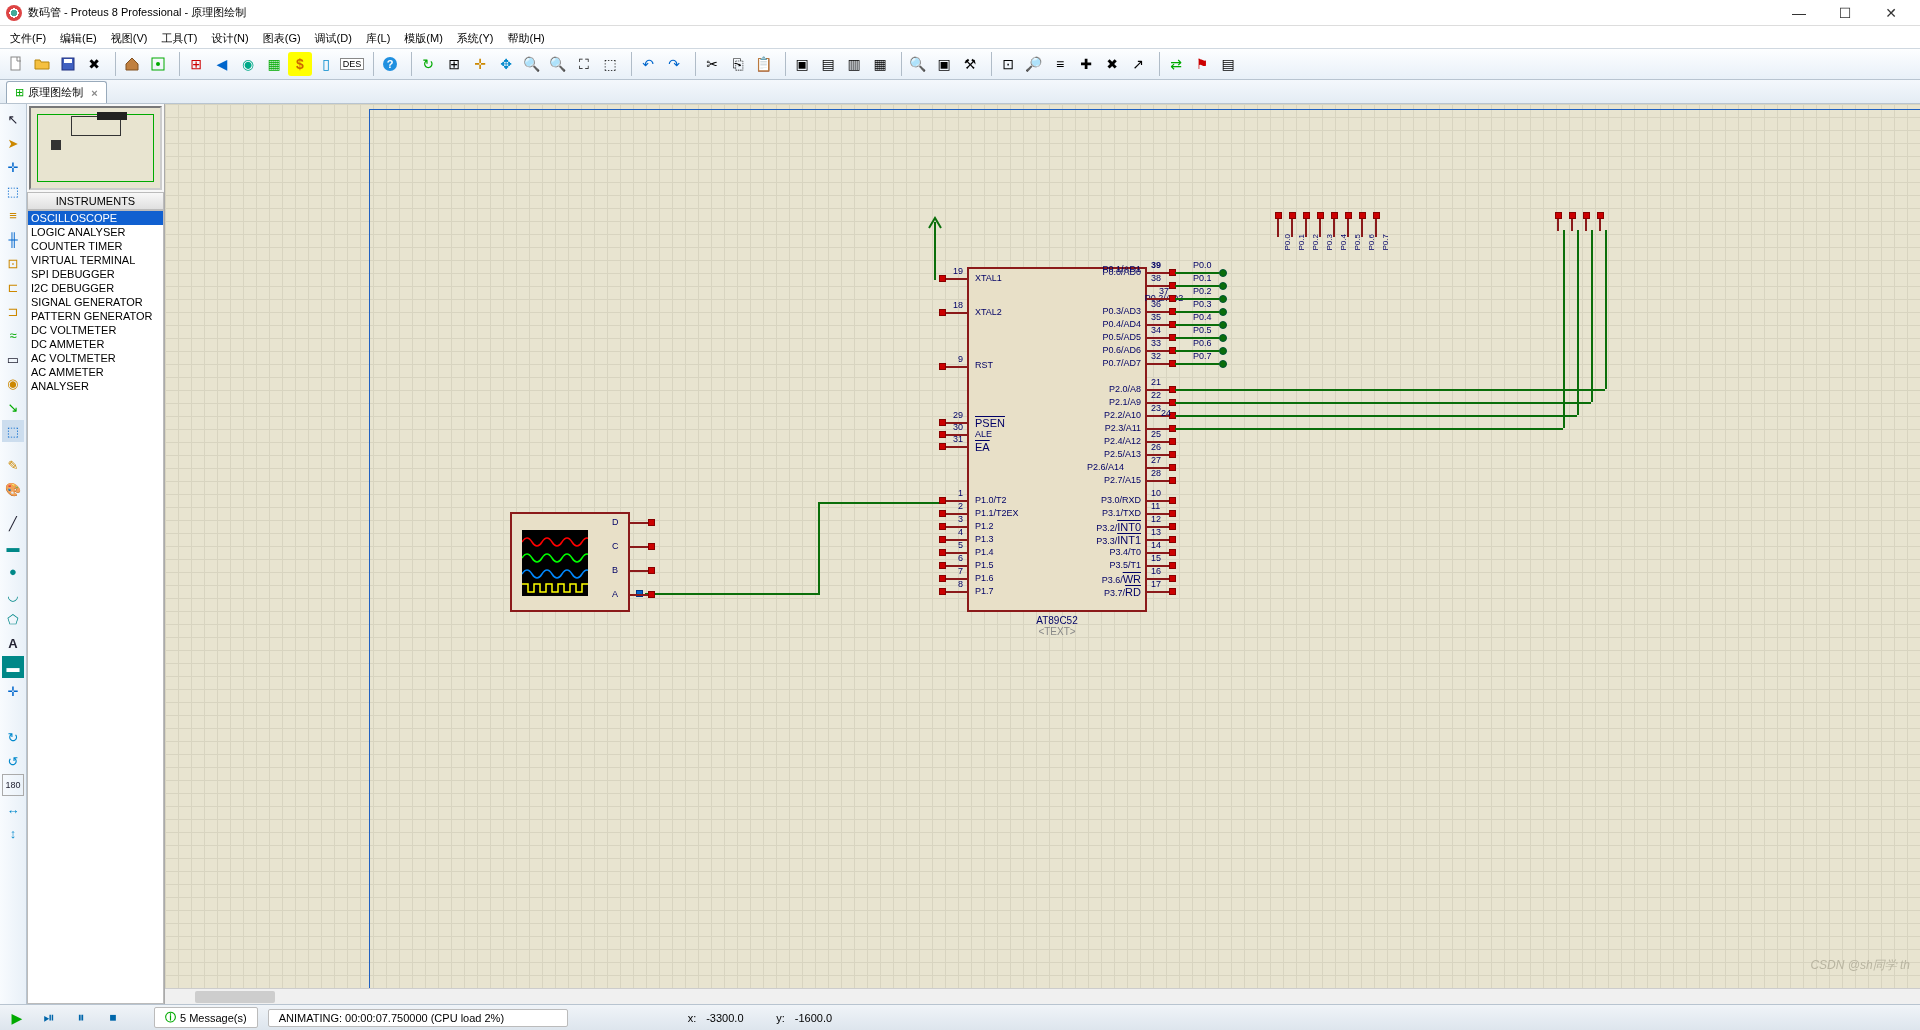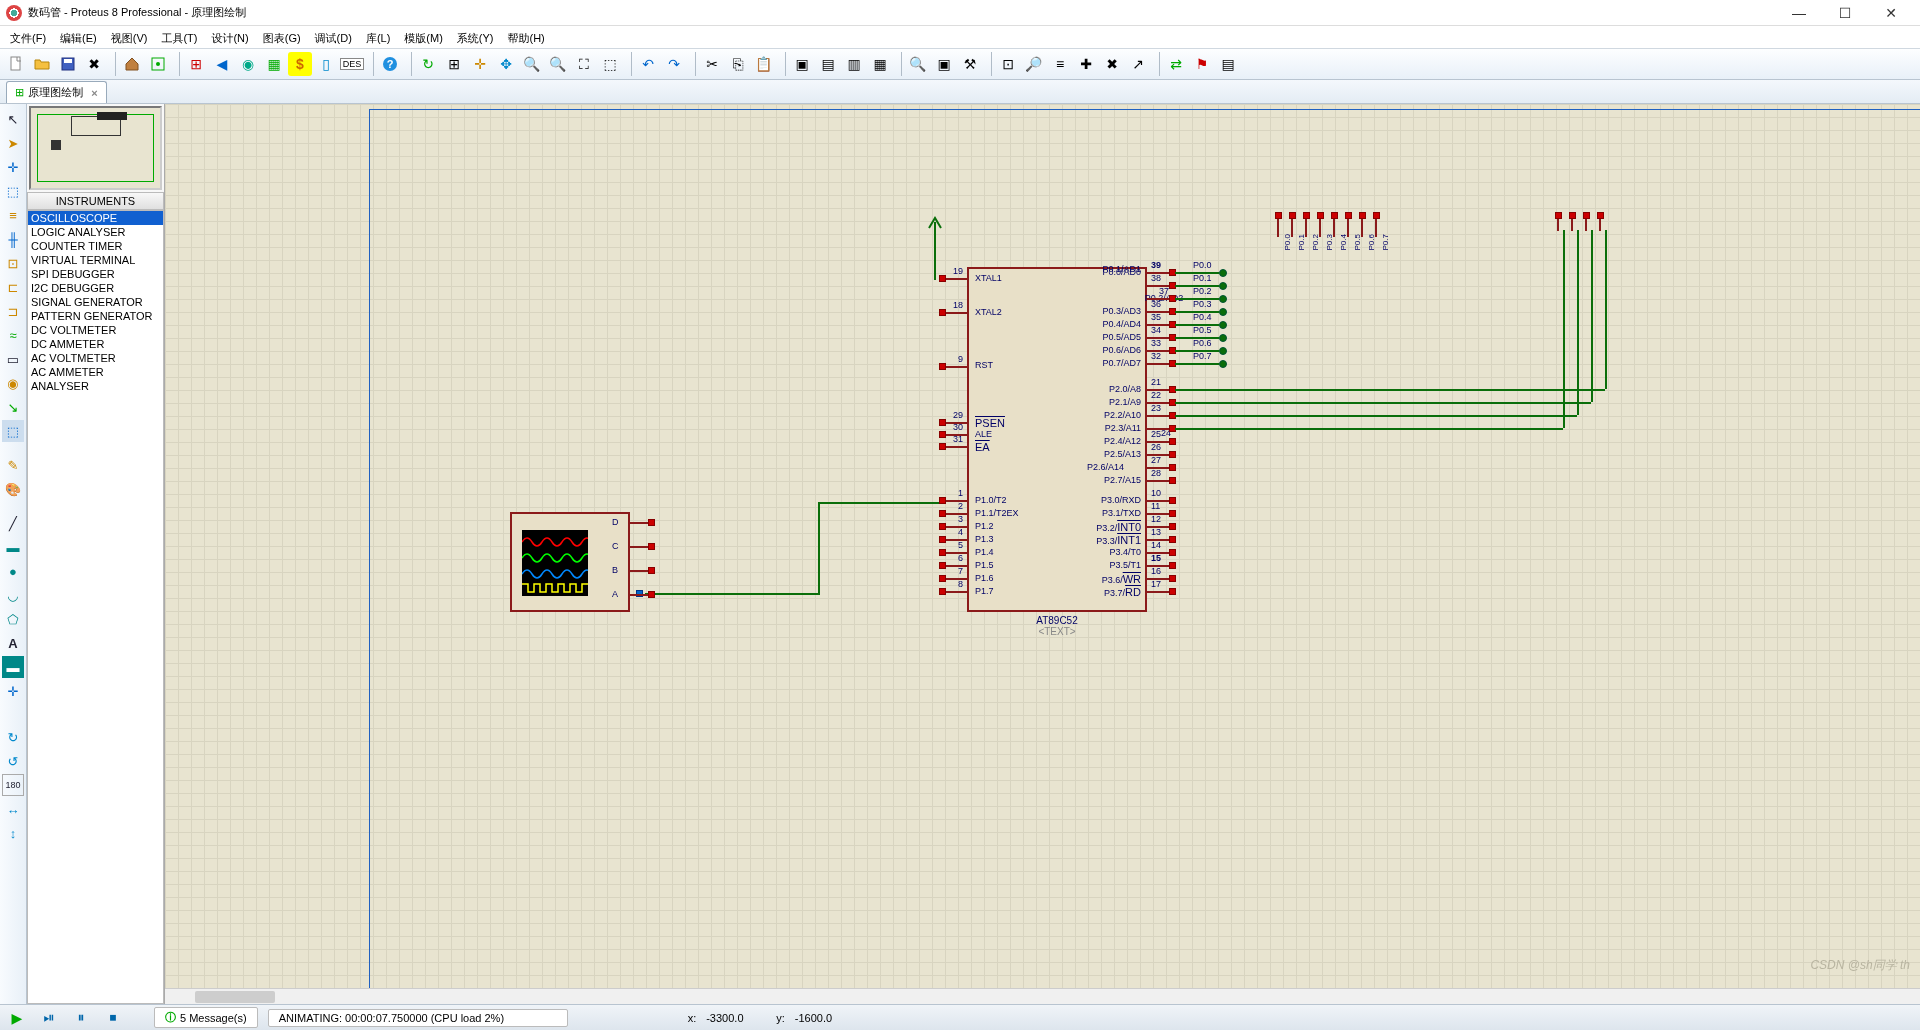--- a/index.html
+++ b/index.html
@@ -375,21 +375,21 @@
         <div class="stub h" style="left: 982px; top: 285px; width: 22px;"></div>
         <div class="pin-sq" style="left: 1004px; top: 282px;"></div>
         <div class="pin-num" style="left: 986px; top: 286px; width: 20px; text-align: left;">22</div>
         <div class="pin-lbl" style="left: 922px; top: 293px; width: 54px; text-align: right;">P2.1/A9</div>
         <div class="stub h" style="left: 982px; top: 298px; width: 22px;"></div>
         <div class="pin-sq" style="left: 1004px; top: 295px;"></div>
         <div class="pin-num" style="left: 986px; top: 299px; width: 20px; text-align: left;">23</div>
         <div class="pin-lbl" style="left: 922px; top: 306px; width: 54px; text-align: right;">P2.2/A10</div>
         <div class="stub h" style="left: 982px; top: 311px; width: 22px;"></div>
         <div class="pin-sq" style="left: 1004px; top: 308px;"></div>
-        <div class="pin-num" style="left: 986px; top: 324px; width: 20px; text-align: right;">24</div>
+        <div class="pin-num" style="left: 986px; top: 304px; width: 20px; text-align: right;">24</div>
         <div class="pin-lbl" style="left: 922px; top: 319px; width: 54px; text-align: right;">P2.3/A11</div>
         <div class="stub h" style="left: 982px; top: 324px; width: 22px;"></div>
         <div class="pin-sq" style="left: 1004px; top: 321px;"></div>
         <div class="pin-num" style="left: 986px; top: 325px; width: 20px; text-align: left;">25</div>
         <div class="pin-lbl" style="left: 922px; top: 332px; width: 54px; text-align: right;">P2.4/A12</div>
         <div class="stub h" style="left: 982px; top: 337px; width: 22px;"></div>
         <div class="pin-sq" style="left: 1004px; top: 334px;"></div>
         <div class="pin-num" style="left: 986px; top: 338px; width: 20px; text-align: left;">26</div>
         <div class="pin-lbl" style="left: 922px; top: 345px; width: 54px; text-align: right;">P2.5/A13</div>
         <div class="stub h" style="left: 982px; top: 350px; width: 22px;"></div>
@@ -415,21 +415,21 @@
         <div class="stub h" style="left: 982px; top: 422px; width: 22px;"></div>
         <div class="pin-sq" style="left: 1004px; top: 419px;"></div>
         <div class="pin-num" style="left: 986px; top: 423px; width: 20px; text-align: left;">13</div>
         <div class="pin-lbl" style="left: 922px; top: 430px; width: 54px; text-align: right;">P3.3/<span style="text-decoration:overline">INT1</span></div>
         <div class="stub h" style="left: 982px; top: 435px; width: 22px;"></div>
         <div class="pin-sq" style="left: 1004px; top: 432px;"></div>
         <div class="pin-num" style="left: 986px; top: 436px; width: 20px; text-align: left;">14</div>
         <div class="pin-lbl" style="left: 922px; top: 443px; width: 54px; text-align: right;">P3.4/T0</div>
         <div class="stub h" style="left: 982px; top: 448px; width: 22px;"></div>
         <div class="pin-sq" style="left: 1004px; top: 445px;"></div>
-        <div class="pin-num" style="left: 986px; top: 449px; width: 20px; text-align: left; font-weight: bold;">15</div>
+        <div class="pin-num" style="left: 986px; top: 449px; width: 20px; text-align: left;">15</div>
         <div class="pin-lbl" style="left: 922px; top: 456px; width: 54px; text-align: right;">P3.5/T1</div>
         <div class="stub h" style="left: 982px; top: 461px; width: 22px;"></div>
         <div class="pin-sq" style="left: 1004px; top: 458px;"></div>
         <div class="pin-num" style="left: 986px; top: 462px; width: 20px; text-align: left;">16</div>
         <div class="pin-lbl" style="left: 922px; top: 469px; width: 54px; text-align: right;">P3.6/<span style="text-decoration:overline">WR</span></div>
         <div class="stub h" style="left: 982px; top: 474px; width: 22px;"></div>
         <div class="pin-sq" style="left: 1004px; top: 471px;"></div>
         <div class="pin-num" style="left: 986px; top: 475px; width: 20px; text-align: left;">17</div>
         <div class="pin-lbl" style="left: 922px; top: 482px; width: 54px; text-align: right;">P3.7/<span style="text-decoration:overline">RD</span></div>
         <div class="stub h" style="left: 982px; top: 487px; width: 22px;"></div>

